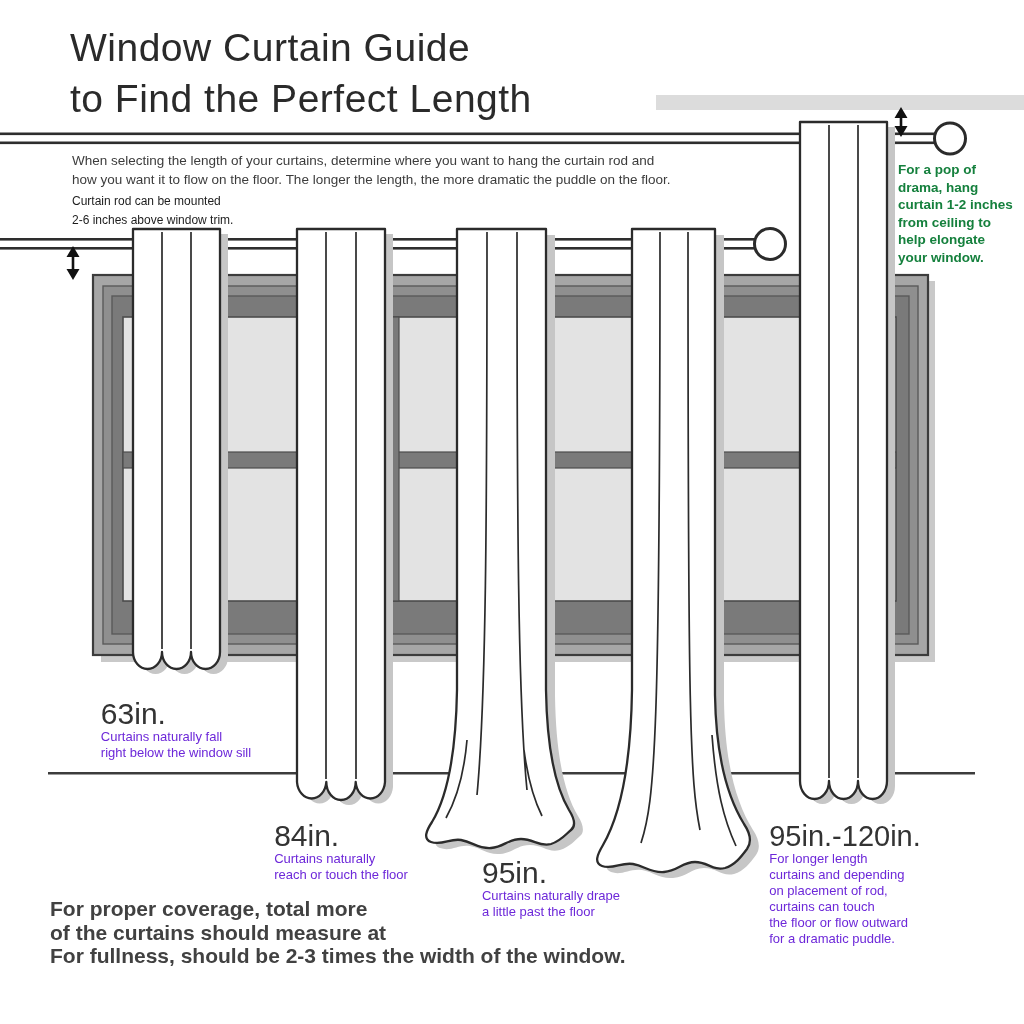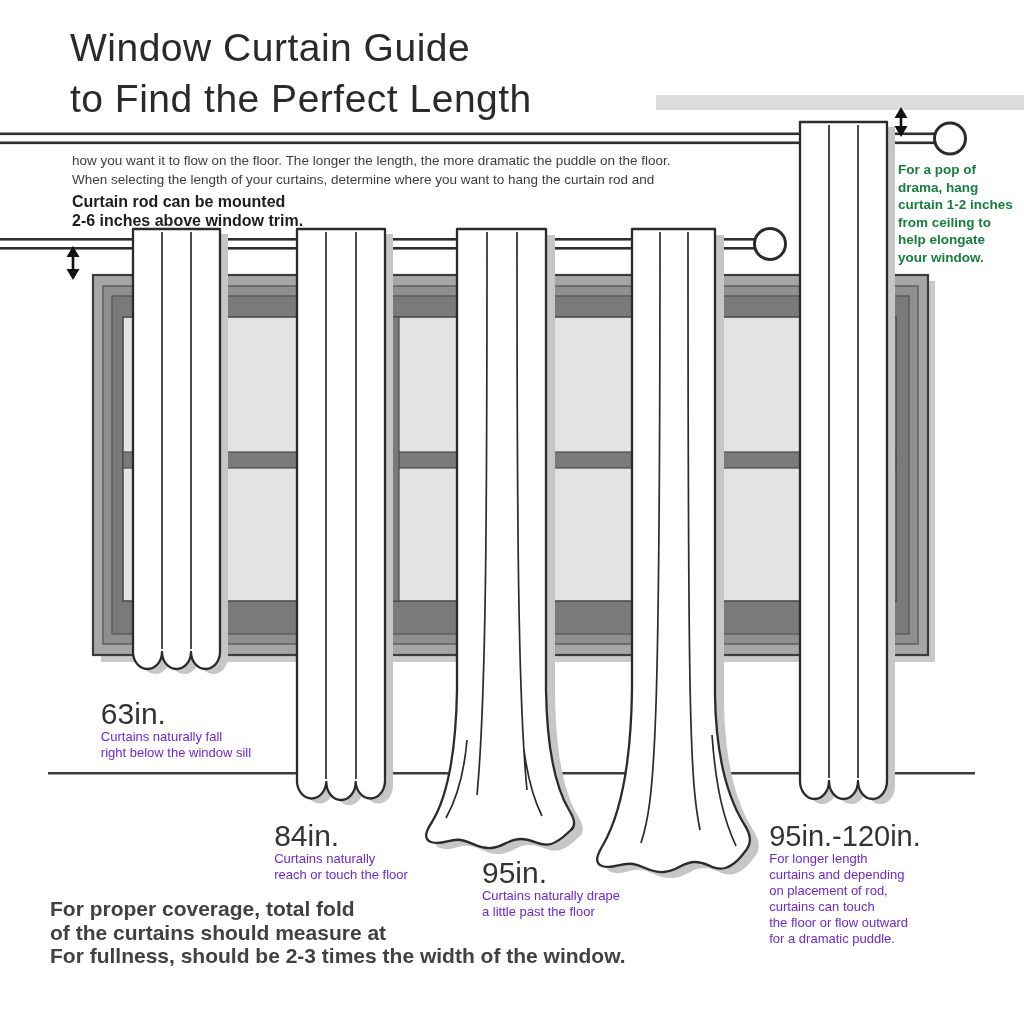--- a/index.html
+++ b/index.html
@@ -4,21 +4,21 @@
 <style>
   html,body{margin:0;padding:0;background:#fff;}
   #canvas{
     position:relative;width:1024px;height:1024px;background:#ffffff;overflow:hidden;
     font-family:"Liberation Sans", sans-serif;color:#2b2b2b;
   }
   #diagram{position:absolute;left:0;top:0;}
   .abs{position:absolute;}
   .title{left:70px;top:22px;font-size:39px;line-height:51px;color:#2a2a2a;letter-spacing:.5px;white-space:nowrap;}
   .intro{left:72px;top:151px;font-size:13.5px;line-height:19px;color:#3c3c3c;white-space:nowrap;}
-  .rod-note{left:72px;top:192px;font-size:16px;line-height:19px;font-weight:bold;color:#1d1d1d;white-space:nowrap;}
+  .rod-note{left:72px;top:192px;font-size:12px;line-height:19px;font-weight:normal;color:#1d1d1d;white-space:nowrap;}
   .ceiling-note{left:898px;top:161px;font-size:13.5px;line-height:17.5px;font-weight:bold;color:#15803d;white-space:nowrap;}
   .len-label{transform:translateX(-50%);text-align:left;}
   .len-size{font-size:30px;color:#333;line-height:30px;white-space:nowrap;}
   .len-size.small{font-size:29px;}
   .len-desc{font-size:13px;line-height:15.5px;color:#6d28d9;white-space:nowrap;}
   .footer{left:50px;top:897px;font-size:21px;line-height:23.6px;font-weight:bold;color:#414141;white-space:nowrap;}
 </style>
 </head>
 <body>
 
@@ -91,22 +91,22 @@
       <path d="M901 107 L894.5 118 L907.5 118 Z M901 137 L894.5 126 L907.5 126 Z" fill="#111"></path>
     </g>
   </svg>
 
   <div class="abs title">
     <div>Window Curtain Guide</div>
     <div>to Find the Perfect Length</div>
   </div>
 
   <div class="abs intro">
+    <div>When selecting the length of your curtains, determine where you want to hang the curtain rod and</div>
     <div>how you want it to flow on the floor. The longer the length, the more dramatic the puddle on the floor.</div>
-    <div>When selecting the length of your curtains, determine where you want to hang the curtain rod and</div>
   </div>
 
   <div class="abs rod-note">
     <div>Curtain rod can be mounted</div>
     <div>2-6 inches above window trim.</div>
   </div>
 
   <div class="abs ceiling-note">
     <div>For a pop of</div>
     <div>drama, hang</div>
@@ -139,18 +139,18 @@
     <div class="len-size small">95in.-120in.</div>
     <div class="len-desc" style="line-height:16px;">For longer length</div>
     <div class="len-desc" style="line-height:16px;">curtains and depending</div>
     <div class="len-desc" style="line-height:16px;">on placement of rod,</div>
     <div class="len-desc" style="line-height:16px;">curtains can touch</div>
     <div class="len-desc" style="line-height:16px;">the floor or flow outward</div>
     <div class="len-desc" style="line-height:16px;">for a dramatic puddle.</div>
   </div>
 
   <div class="abs footer">
-    <div>For proper coverage, total fold</div>
+    <div>For proper coverage, total more</div>
     <div>of the curtains should measure at</div>
     <div>For fullness, should be 2-3 times the width of the window.</div>
   </div>
 
 </div>
 
 </body></html>

